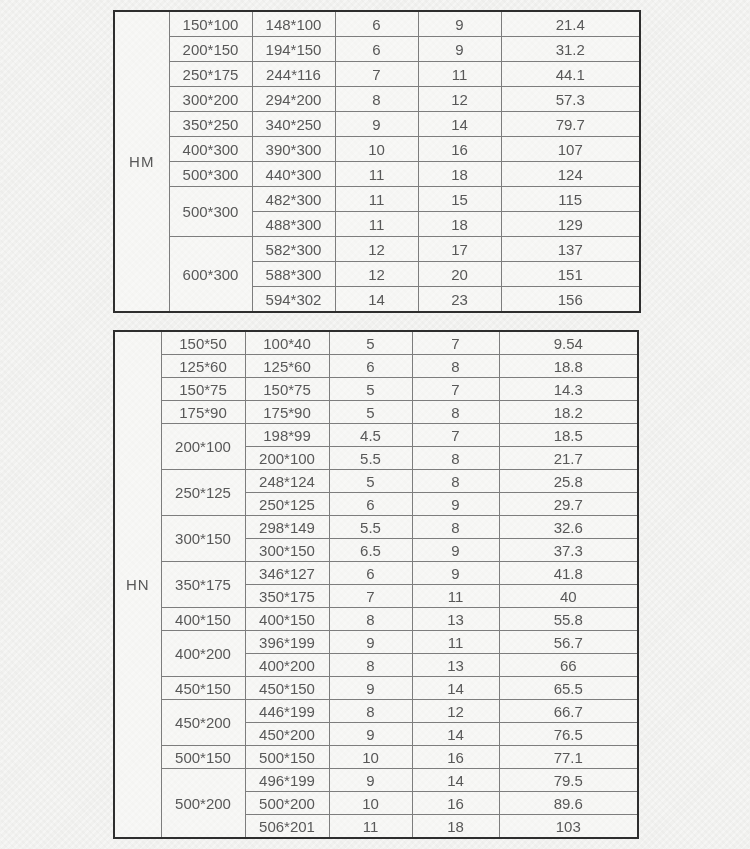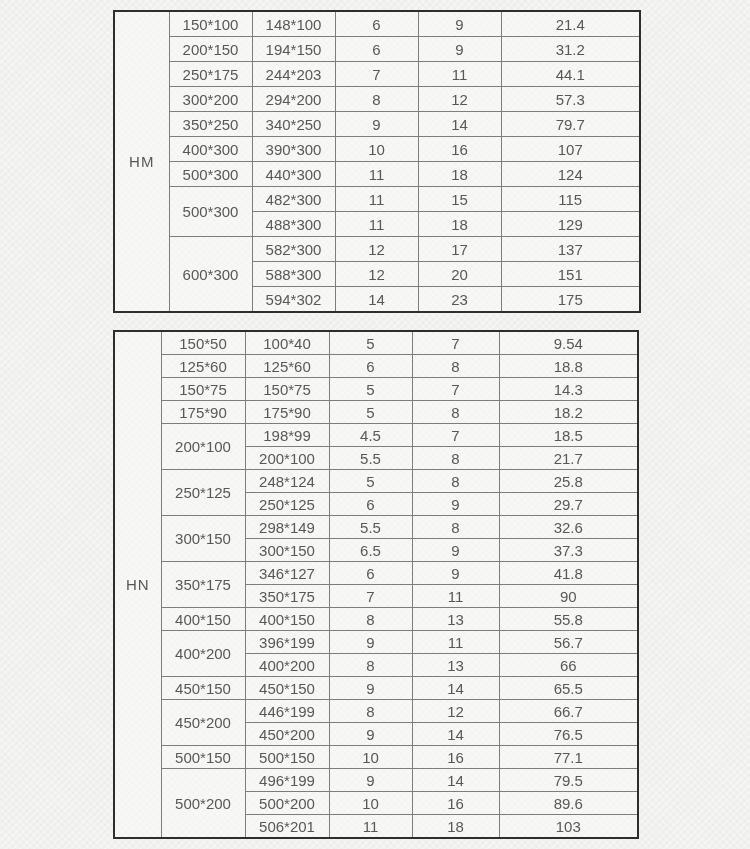--- a/index.html
+++ b/index.html
@@ -73,21 +73,21 @@
         </tr>
         <tr>
           <td rowspan="1">200*150</td>
           <td>194*150</td>
           <td>6</td>
           <td>9</td>
           <td>31.2</td>
         </tr>
         <tr>
           <td rowspan="1">250*175</td>
-          <td>244*203</td>
+          <td>244*116</td>
           <td>7</td>
           <td>11</td>
           <td>44.1</td>
         </tr>
         <tr>
           <td rowspan="1">300*200</td>
           <td>294*200</td>
           <td>8</td>
           <td>12</td>
           <td>57.3</td>
@@ -136,21 +136,21 @@
         <tr>
           <td>588*300</td>
           <td>12</td>
           <td>20</td>
           <td>151</td>
         </tr>
         <tr>
           <td>594*302</td>
           <td>14</td>
           <td>23</td>
-          <td>175</td>
+          <td>156</td>
         </tr>
       </tbody>
     </table>
     <table class="spec t-hn">
       <colgroup>
         <col style="width: 47px;">
         <col style="width: 84px;">
         <col style="width: 84px;">
         <col style="width: 83px;">
         <col style="width: 87px;">
@@ -229,21 +229,21 @@
           <td rowspan="2">350*175</td>
           <td>346*127</td>
           <td>6</td>
           <td>9</td>
           <td>41.8</td>
         </tr>
         <tr>
           <td>350*175</td>
           <td>7</td>
           <td>11</td>
-          <td>90</td>
+          <td>40</td>
         </tr>
         <tr>
           <td rowspan="1">400*150</td>
           <td>400*150</td>
           <td>8</td>
           <td>13</td>
           <td>55.8</td>
         </tr>
         <tr>
           <td rowspan="2">400*200</td>

